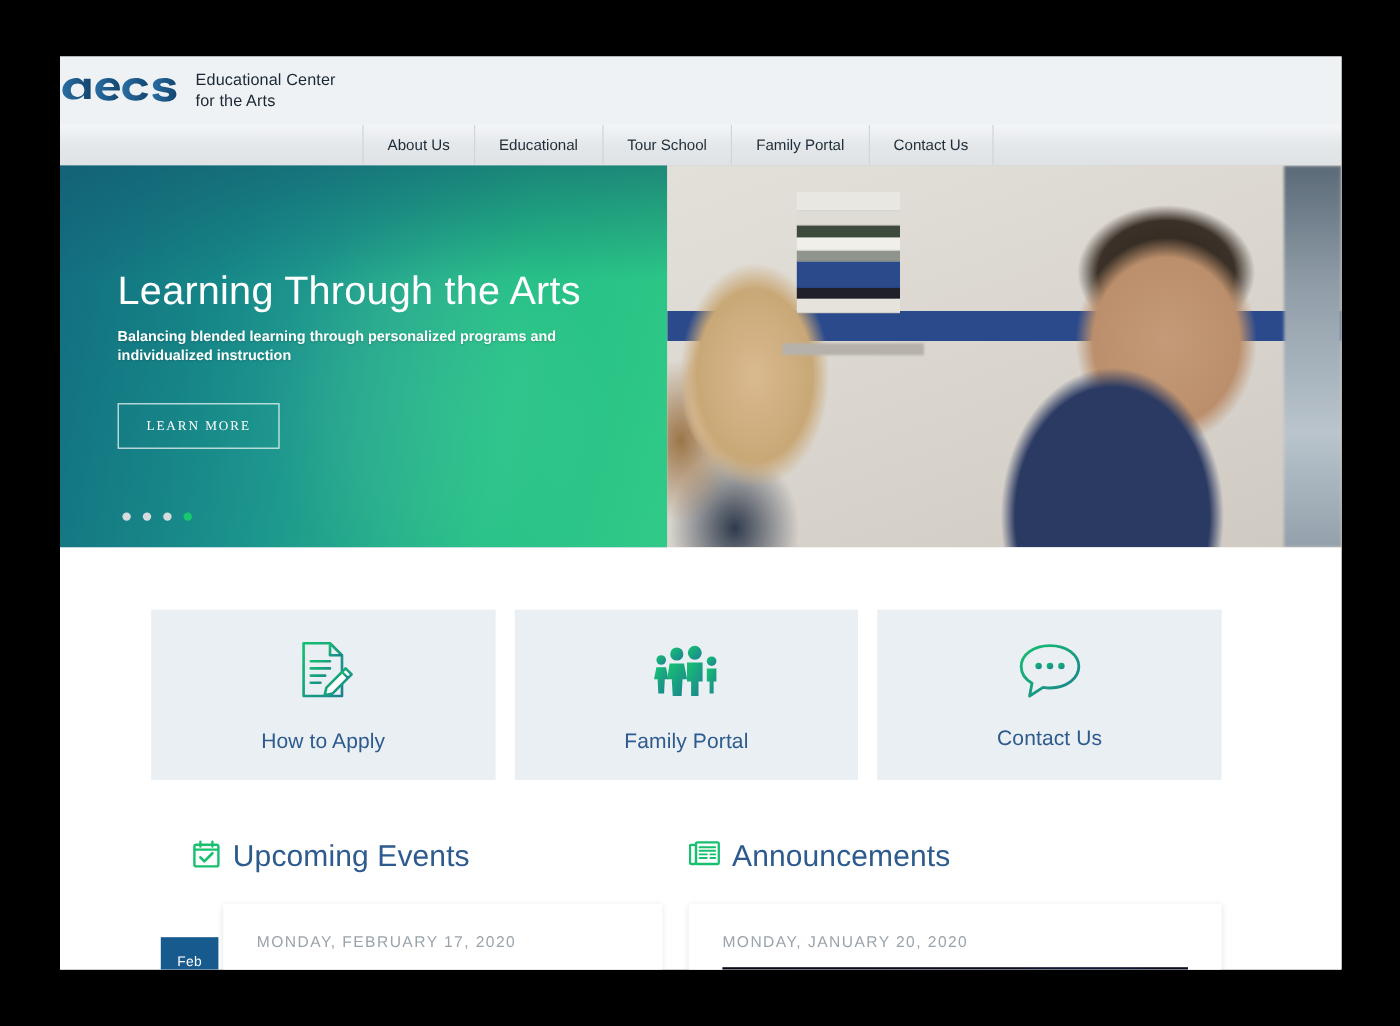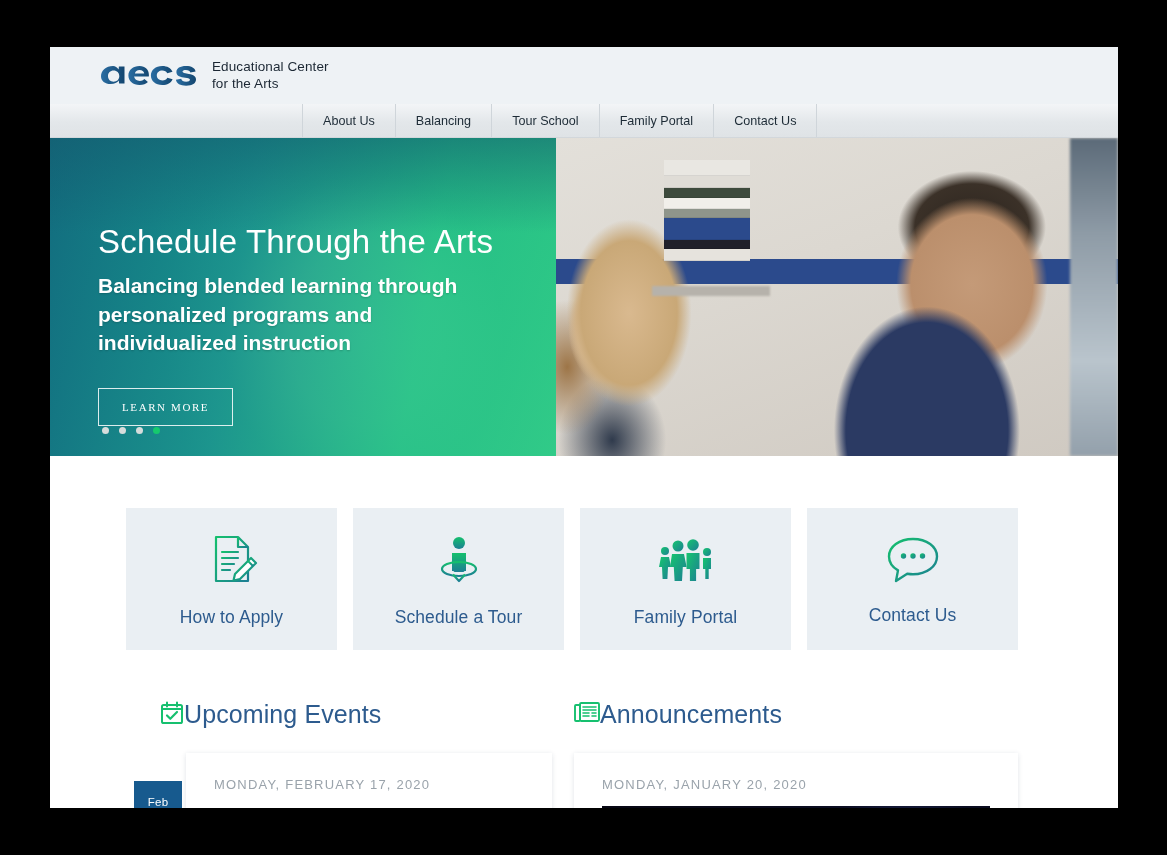--- a/index.html
+++ b/index.html
@@ -27,21 +27,20 @@
     height: 57px;
     background: #eef2f5;
     display: flex;
     align-items: stretch;
     justify-content: space-between;
     position: relative;
   }
   .brand {
     display: flex;
     align-items: center;
-    padding-left: 49px;
     gap: 13px;
   }
   .logo-mark {
     display: block;
   }
   .brand-text {
     color: #1b2733;
     font-size: 13.5px;
     line-height: 1.24;
     font-weight: 400;
@@ -121,21 +120,21 @@
     color: #ffffff;
   }
   .hero-title {
     font-size: 33px;
     font-weight: 300;
     letter-spacing: .2px;
     line-height: 1.1;
     margin-bottom: 12px;
   }
   .hero-sub {
-    font-size: 21px;
+    font-size: 12px;
     font-weight: 700;
     line-height: 1.35;
     max-width: 370px;
     text-shadow: 0 1px 2px rgba(0,0,0,.18);
   }
   .hero-cta {
     margin-top: 31px;
     display: inline-block;
     border: 1px solid rgba(255,255,255,.85);
     color: #ffffff;
@@ -239,20 +238,21 @@
     display: flex;
     gap: 22px;
     padding: 50px 100px 0 110px;
     background: #ffffff;
   }
   .col { flex: 1; min-width: 0; }
   .col.left { max-width: 392px; }
   .section-head {
     display: flex;
     align-items: center;
+    gap: 10px;
     margin-bottom: 24px;
   }
   .section-title {
     font-size: 25px;
     color: #2d5b8e;
     font-weight: 400;
     letter-spacing: .1px;
   }
   .card {
     background: #ffffff;
@@ -335,32 +335,32 @@
         </svg>
       </span>
       <span class="brand-text">Educational Center
 for the Arts</span>
     </div>
 
   </div>
 
   <nav class="site-nav">
     <div class="nav-item">About Us</div>
-    <div class="nav-item">Balancing</div>
+    <div class="nav-item">Educational</div>
     <div class="nav-item">Tour School</div>
     <div class="nav-item">Family Portal</div>
     <div class="nav-item">Contact Us</div>
   </nav>
 
   <section class="hero">
     <div class="hero-left">
       <div class="hero-photo-left"></div>
 
       <div class="hero-overlay-text">
-        <div class="hero-title">Schedule Through the Arts</div>
+        <div class="hero-title">Learning Through the Arts</div>
         <div class="hero-sub">Balancing blended learning through personalized programs and individualized instruction</div>
         <button class="hero-cta">LEARN MORE</button>
       </div>
 
       <div class="hero-dots">
         <span class="dot"></span>
         <span class="dot"></span>
         <span class="dot"></span>
         <span class="dot active"></span>
       </div>
@@ -397,38 +397,20 @@
           <path d="M12 6 h22 l10 10 v34 H12 Z" fill="none" stroke="url(#g1)" stroke-width="2.2" stroke-linejoin="round"></path>
           <path d="M34 6 v10 h10" fill="none" stroke="url(#g1)" stroke-width="2.2" stroke-linejoin="round"></path>
           <path d="M18 21 h16 M18 27 h16 M18 33 h12 M18 39 h8" stroke="url(#g1)" stroke-width="2.2" stroke-linecap="round"></path>
           <path d="M47 27 l5 5 -16 16 -6.5 1.5 1.5 -6.5 Z" fill="#ffffff" stroke="url(#g1)" stroke-width="2.2" stroke-linejoin="round"></path>
           <path d="M44 30 l5 5" stroke="url(#g1)" stroke-width="2"></path>
         </svg>
       </span>
       <span class="qcard-label">How to Apply</span>
     </div>
 
-    <div class="qcard">
-      <span class="qicon">
-        <svg width="56" height="56" viewBox="0 0 56 56">
-          <defs>
-              <linearGradient id="g2" x1="0" y1="0" x2="0" y2="1">
-            <stop offset="0" stop-color="#15c06d"></stop>
-                <stop offset="1" stop-color="#1c7f93"></stop>
-          </linearGradient>
-            </defs>
-          <circle cx="28" cy="12" r="6" fill="url(#g2)"></circle>
-          <path d="M21 22 h14 v18 h-4 v-14 h-6 v14 h-4 Z" fill="url(#g2)"></path>
-          <rect x="22.5" y="22" width="11" height="19" rx="1.5" fill="url(#g2)"></rect>
-          <ellipse cx="28" cy="38" rx="17" ry="7" fill="none" stroke="url(#g2)" stroke-width="2.2"></ellipse>
-          <path d="M22 43.5 L28 50 L34 43.5" fill="none" stroke="url(#g2)" stroke-width="2.2" stroke-linejoin="round"></path>
-        </svg>
-      </span>
-      <span class="qcard-label">Schedule a Tour</span>
-    </div>
 
     <div class="qcard">
       <span class="qicon">
         <svg width="60" height="56" viewBox="0 0 60 56">
           <defs>
               <linearGradient id="g3" x1="0" y1="0" x2="1" y2="1">
             <stop offset="0" stop-color="#16c56f"></stop>
                 <stop offset="1" stop-color="#1c7f93"></stop>
           </linearGradient>
             </defs>

